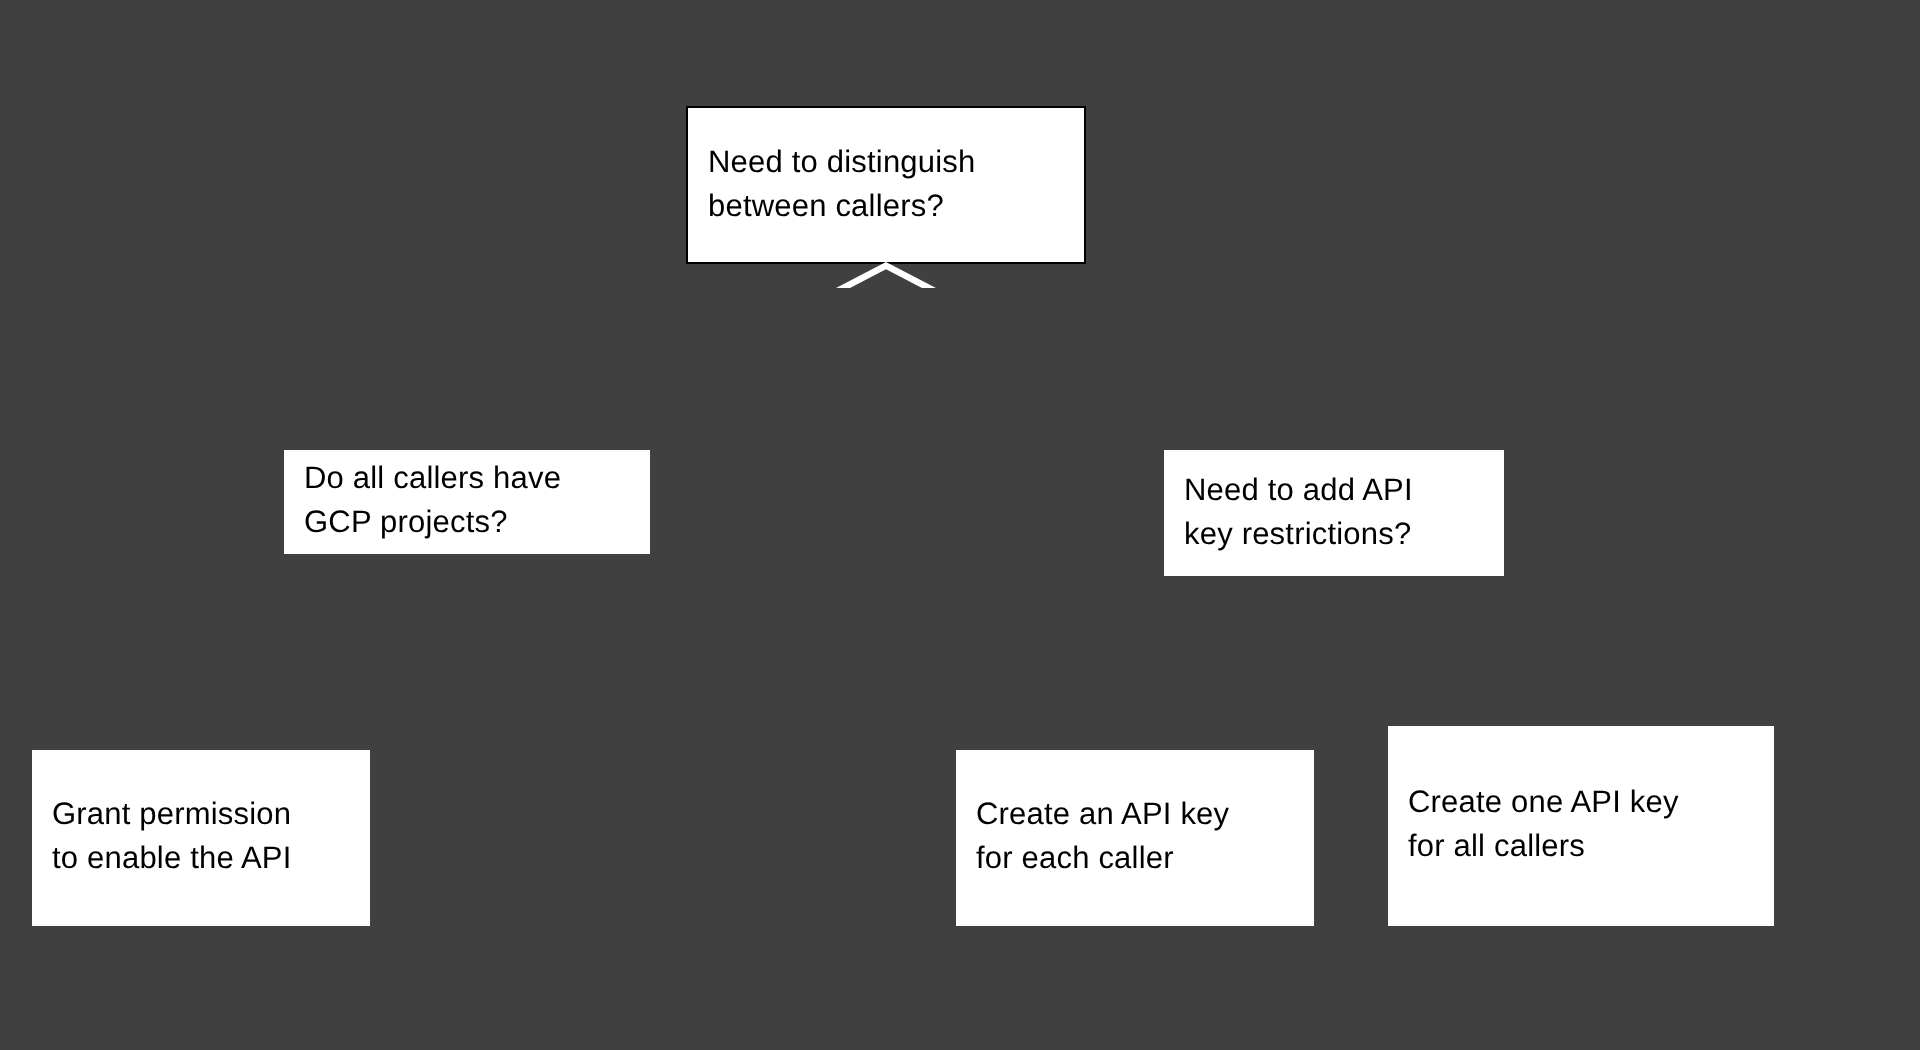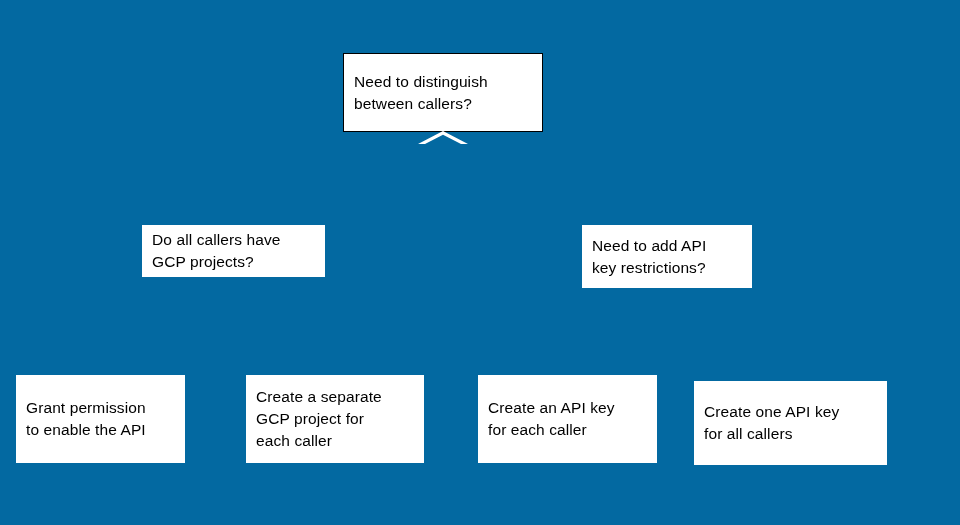--- a/index.html
+++ b/index.html
@@ -8,21 +8,21 @@
     padding: 0;
     background: #000000;
   }
   body {
     font-family: "Liberation Sans", sans-serif;
   }
   #canvas {
     position: relative;
     width: 960px;
     height: 525px;
-    background: #0369a1;
+    background: #404040;
     overflow: hidden;
   }
   .node {
     position: absolute;
     box-sizing: border-box;
     background: #ffffff;
     color: #000000;
     display: flex;
     align-items: center;
     justify-content: flex-start;
@@ -87,23 +87,23 @@
   }
   #node-key-each-caller {
     left: 478px;
     top: 375px;
     width: 179px;
     height: 88px;
     align-items: center;
   }
   #node-key-all-callers {
     left: 694px;
-    top: 381px;
+    top: 363px;
     width: 193px;
-    height: 84px;
+    height: 100px;
   }
 </style>
 </head>
 <body>
 
 <div id="canvas">
 
   <div class="node outlined" id="node-root">
     <span class="node-text">Need to distinguish
 between callers?</span>
@@ -119,25 +119,20 @@
   <div class="node" id="node-api-restrictions">
     <span class="node-text">Need to add API
 key restrictions?</span>
   </div>
 
   <div class="node" id="node-grant-permission">
     <span class="node-text">Grant permission
 to enable the API</span>
   </div>
 
-  <div class="node" id="node-separate-project">
-    <span class="node-text">Create a separate
-GCP project for
-each caller</span>
-  </div>
 
   <div class="node" id="node-key-each-caller">
     <span class="node-text">Create an API key
 for each caller</span>
   </div>
 
   <div class="node" id="node-key-all-callers">
     <span class="node-text">Create one API key
 for all callers</span>
   </div>

